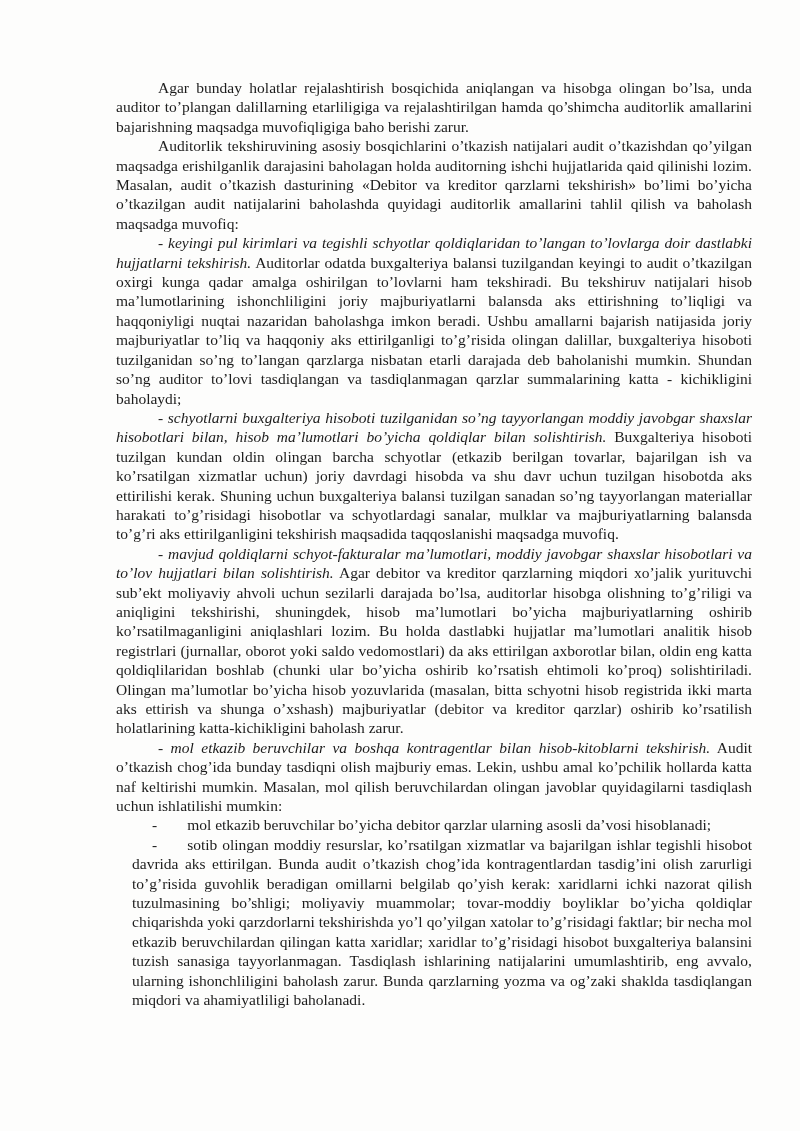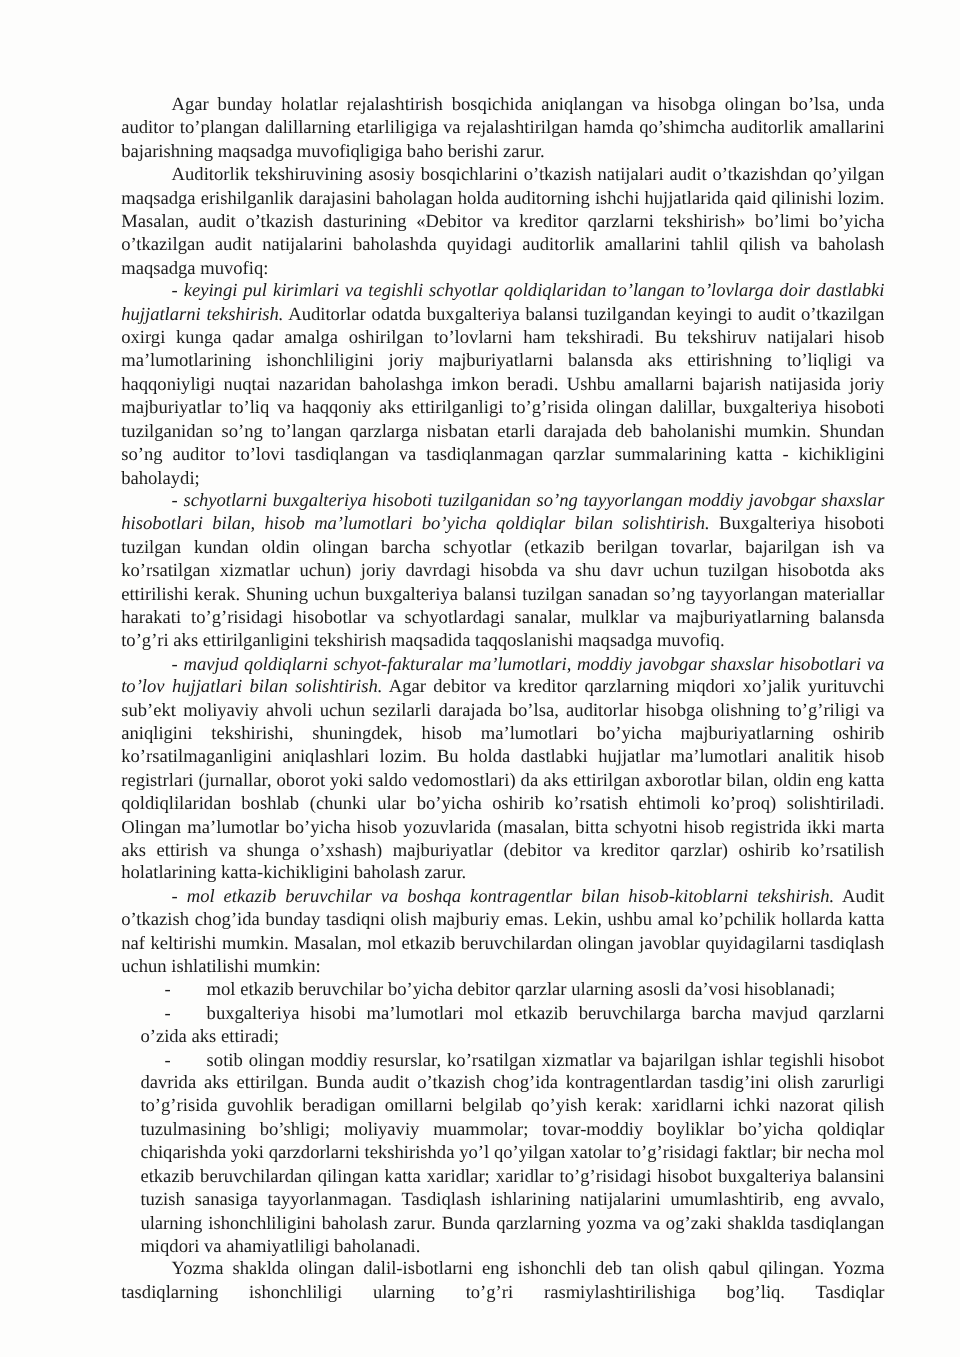--- a/index.html
+++ b/index.html
@@ -5,21 +5,21 @@
   html, body {
     margin: 0;
     padding: 0;
     width: 800px;
     height: 1131px;
     overflow: hidden;
     background: #fdfdfc;
   }
   .page {
     position: absolute;
-    left: 101px;
+    left: 116px;
     top: 78px;
     width: 636px;
     font-family: "Liberation Serif", "DejaVu Serif", serif;
     font-size: 15.5px;
     line-height: 19.4px;
     color: #1c1c1c;
     text-align: justify;
   }
   .para {
     margin: 0;
@@ -39,23 +39,21 @@
   <p class="para indent">Agar bunday holatlar rejalashtirish bosqichida aniqlangan va hisobga olingan bo’lsa, unda auditor to’plangan dalillarning etarliligiga va rejalashtirilgan hamda qo’shimcha auditorlik amallarini bajarishning maqsadga muvofiqligiga baho berishi zarur.</p>
 
   <p class="para indent">Auditorlik tekshiruvining asosiy bosqichlarini o’tkazish natijalari audit o’tkazishdan qo’yilgan maqsadga erishilganlik darajasini baholagan holda auditorning ishchi hujjatlarida qaid qilinishi lozim. Masalan, audit o’tkazish dasturining «Debitor va kreditor qarzlarni tekshirish» bo’limi bo’yicha o’tkazilgan audit natijalarini baholashda quyidagi auditorlik amallarini tahlil qilish va baholash maqsadga muvofiq:</p>
 
   <p class="para indent"><em class="lead">- keyingi pul kirimlari va tegishli schyotlar qoldiqlaridan to’langan to’lovlarga doir dastlabki hujjatlarni tekshirish.</em><span> Auditorlar odatda buxgalteriya balansi tuzilgandan keyingi to audit o’tkazilgan oxirgi kunga qadar amalga oshirilgan to’lovlarni ham tekshiradi. Bu tekshiruv natijalari hisob ma’lumotlarining ishonchliligini joriy majburiyatlarni balansda aks ettirishning to’liqligi va haqqoniyligi nuqtai nazaridan baholashga imkon beradi. Ushbu amallarni bajarish natijasida joriy majburiyatlar to’liq va haqqoniy aks ettirilganligi to’g’risida olingan dalillar, buxgalteriya hisoboti tuzilganidan so’ng to’langan qarzlarga nisbatan etarli darajada deb baholanishi mumkin. Shundan so’ng auditor to’lovi tasdiqlangan va tasdiqlanmagan qarzlar summalarining katta - kichikligini baholaydi;</span></p>
 
   <p class="para indent"><em class="lead">- schyotlarni buxgalteriya hisoboti tuzilganidan so’ng tayyorlangan moddiy javobgar shaxslar hisobotlari bilan, hisob ma’lumotlari bo’yicha qoldiqlar bilan solishtirish.</em><span> Buxgalteriya hisoboti tuzilgan kundan oldin olingan barcha schyotlar (etkazib berilgan tovarlar, bajarilgan ish va ko’rsatilgan xizmatlar uchun) joriy davrdagi hisobda va shu davr uchun tuzilgan hisobotda aks ettirilishi kerak. Shuning uchun buxgalteriya balansi tuzilgan sanadan so’ng tayyorlangan materiallar harakati to’g’risidagi hisobotlar va schyotlardagi sanalar, mulklar va majburiyatlarning balansda to’g’ri aks ettirilganligini tekshirish maqsadida taqqoslanishi maqsadga muvofiq.</span></p>
 
   <p class="para indent"><em class="lead">- mavjud qoldiqlarni schyot-fakturalar ma’lumotlari, moddiy javobgar shaxslar hisobotlari va to’lov hujjatlari bilan solishtirish.</em><span> Agar debitor va kreditor qarzlarning miqdori xo’jalik yurituvchi sub’ekt moliyaviy ahvoli uchun sezilarli darajada bo’lsa, auditorlar hisobga olishning to’g’riligi va aniqligini tekshirishi, shuningdek, hisob ma’lumotlari bo’yicha majburiyatlarning oshirib ko’rsatilmaganligini aniqlashlari lozim. Bu holda dastlabki hujjatlar ma’lumotlari analitik hisob registrlari (jurnallar, oborot yoki saldo vedomostlari) da aks ettirilgan axborotlar bilan, oldin eng katta qoldiqlilaridan boshlab (chunki ular bo’yicha oshirib ko’rsatish ehtimoli ko’proq) solishtiriladi. Olingan ma’lumotlar bo’yicha hisob yozuvlarida (masalan, bitta schyotni hisob registrida ikki marta aks ettirish va shunga o’xshash) majburiyatlar (debitor va kreditor qarzlar) oshirib ko’rsatilish holatlarining katta-kichikligini baholash zarur.</span></p>
 
-  <p class="para indent"><em class="lead">- mol etkazib beruvchilar va boshqa kontragentlar bilan hisob-kitoblarni tekshirish.</em><span> Audit o’tkazish chog’ida bunday tasdiqni olish majburiy emas. Lekin, ushbu amal ko’pchilik hollarda katta naf keltirishi mumkin. Masalan, mol etkazib beruvchilardan olingan javoblar quyidagilarni tasdiqlash uchun ishlatilishi mumkin:</span></p>
+  <p class="para indent"><em class="lead">- mol etkazib beruvchilar va boshqa kontragentlar bilan hisob-kitoblarni tekshirish.</em><span> Audit o’tkazish chog’ida bunday tasdiqni olish majburiy emas. Lekin, ushbu amal ko’pchilik hollarda katta naf keltirishi mumkin. Masalan, mol qilish beruvchilardan olingan javoblar quyidagilarni tasdiqlash uchun ishlatilishi mumkin:</span></p>
 
   <p class="para dashitem"><span class="dash">-</span><span class="dashgap"></span><span>mol etkazib beruvchilar bo’yicha debitor qarzlar ularning asosli da’vosi hisoblanadi;</span></p>
 
-  <p class="para dashitem"><span class="dash">-</span><span class="dashgap"></span><span>buxgalteriya hisobi ma’lumotlari mol etkazib beruvchilarga barcha mavjud qarzlarni o’zida aks ettiradi;</span></p>
 
   <p class="para dashitem"><span class="dash">-</span><span class="dashgap"></span><span>sotib olingan moddiy resurslar, ko’rsatilgan xizmatlar va bajarilgan ishlar tegishli hisobot davrida aks ettirilgan. Bunda audit o’tkazish chog’ida kontragentlardan tasdig’ini olish zarurligi to’g’risida guvohlik beradigan omillarni belgilab qo’yish kerak: xaridlarni ichki nazorat qilish tuzulmasining bo’shligi; moliyaviy muammolar; tovar-moddiy boyliklar bo’yicha qoldiqlar chiqarishda yoki qarzdorlarni tekshirishda yo’l qo’yilgan xatolar to’g’risidagi faktlar; bir necha mol etkazib beruvchilardan qilingan katta xaridlar; xaridlar to’g’risidagi hisobot buxgalteriya balansini tuzish sanasiga tayyorlanmagan. Tasdiqlash ishlarining natijalarini umumlashtirib, eng avvalo, ularning ishonchliligini baholash zarur. Bunda qarzlarning yozma va og’zaki shaklda tasdiqlangan miqdori va ahamiyatliligi baholanadi.</span></p>
 
-  <p class="para indent justify-last">Yozma shaklda olingan dalil-isbotlarni eng ishonchli deb tan olish qabul qilingan. Yozma tasdiqlarning ishonchliligi ularning to’g’ri rasmiylashtirilishiga bog’liq. Tasdiqlar</p>
 
 </div>
 
 </body></html>

